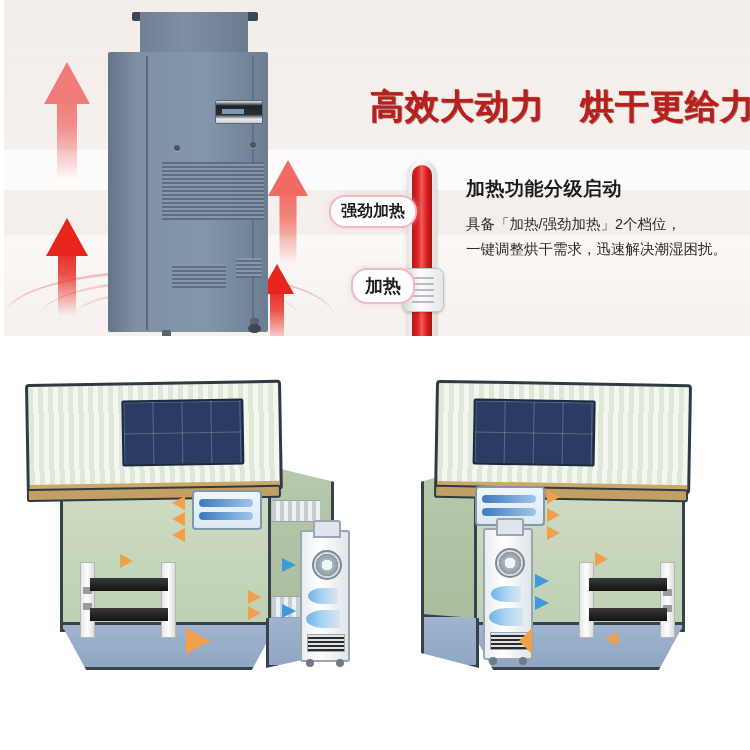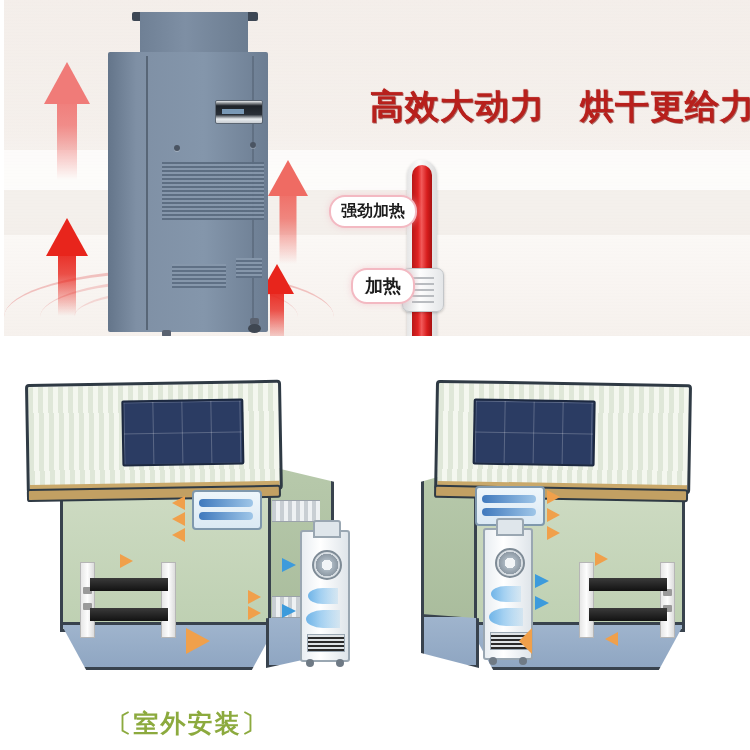--- a/index.html
+++ b/index.html
@@ -237,20 +237,25 @@
       <div class="th-tube"></div>
       <div class="th-fill"></div>
       <div class="th-knob">
           <i></i>
         </div>
     </div>
 
     <div class="callout c1">强劲加热</div>
     <div class="callout c2">加热</div>
 
+    <div class="subhead">加热功能分级启动</div>
+    <div class="bodytext">
+      <div>具备「加热/强劲加热」2个档位，</div>
+      <div>一键调整烘干需求，迅速解决潮湿困扰。</div>
+    </div>
 
     <div class="top-divider"></div>
   </div>
 
   <div class="bot-panel">
 
     <div class="scene left">
       <div class="house" style="left:20px;top:8px;width:310px;height:300px;">
         <div class="gable" style="left:52px;top:18px;width:170px;height:92px;clip-path:polygon(0 100%,52% 0,100% 100%);"></div>
         <div class="wall-back" style="left:40px;top:96px;width:212px;height:152px;"></div>
@@ -295,21 +300,20 @@
         <div class="fan"></div>
         <div class="bflow" style="left:6px;top:56px;width:30px;height:16px;"></div>
         <div class="bflow" style="left:4px;top:78px;width:34px;height:18px;"></div>
         <div class="grille"></div>
         <div class="caster" style="left:4px;"></div>
         <div class="caster" style="right:4px;"></div>
       </div>
       <div class="barr r" style="left:282px;top:188px;"></div>
       <div class="barr r" style="left:282px;top:234px;"></div>
 
-      <div class="caption">〔室外安装〕</div>
     </div>
 
     <div class="scene right">
       <div class="house" style="left:34px;top:8px;width:310px;height:300px;">
         <div class="gable" style="left:36px;top:18px;width:150px;height:92px;clip-path:polygon(0 100%,48% 0,100% 100%);"></div>
         <div class="wall-back" style="left:58px;top:96px;width:212px;height:152px;"></div>
         <div class="wall-side" style="left:12px;top:88px;width:50px;height:170px;clip-path:polygon(0 9%,100% 0,100% 91%,0 100%);"></div>
         <div class="floor" style="left:58px;top:244px;width:212px;height:42px;clip-path:polygon(0 0,100% 0,88% 100%,12% 100%);"></div>
         <div class="floor" style="left:12px;top:236px;width:52px;height:48px;clip-path:polygon(0 0,100% 8%,100% 100%,0 72%);"></div>
 

